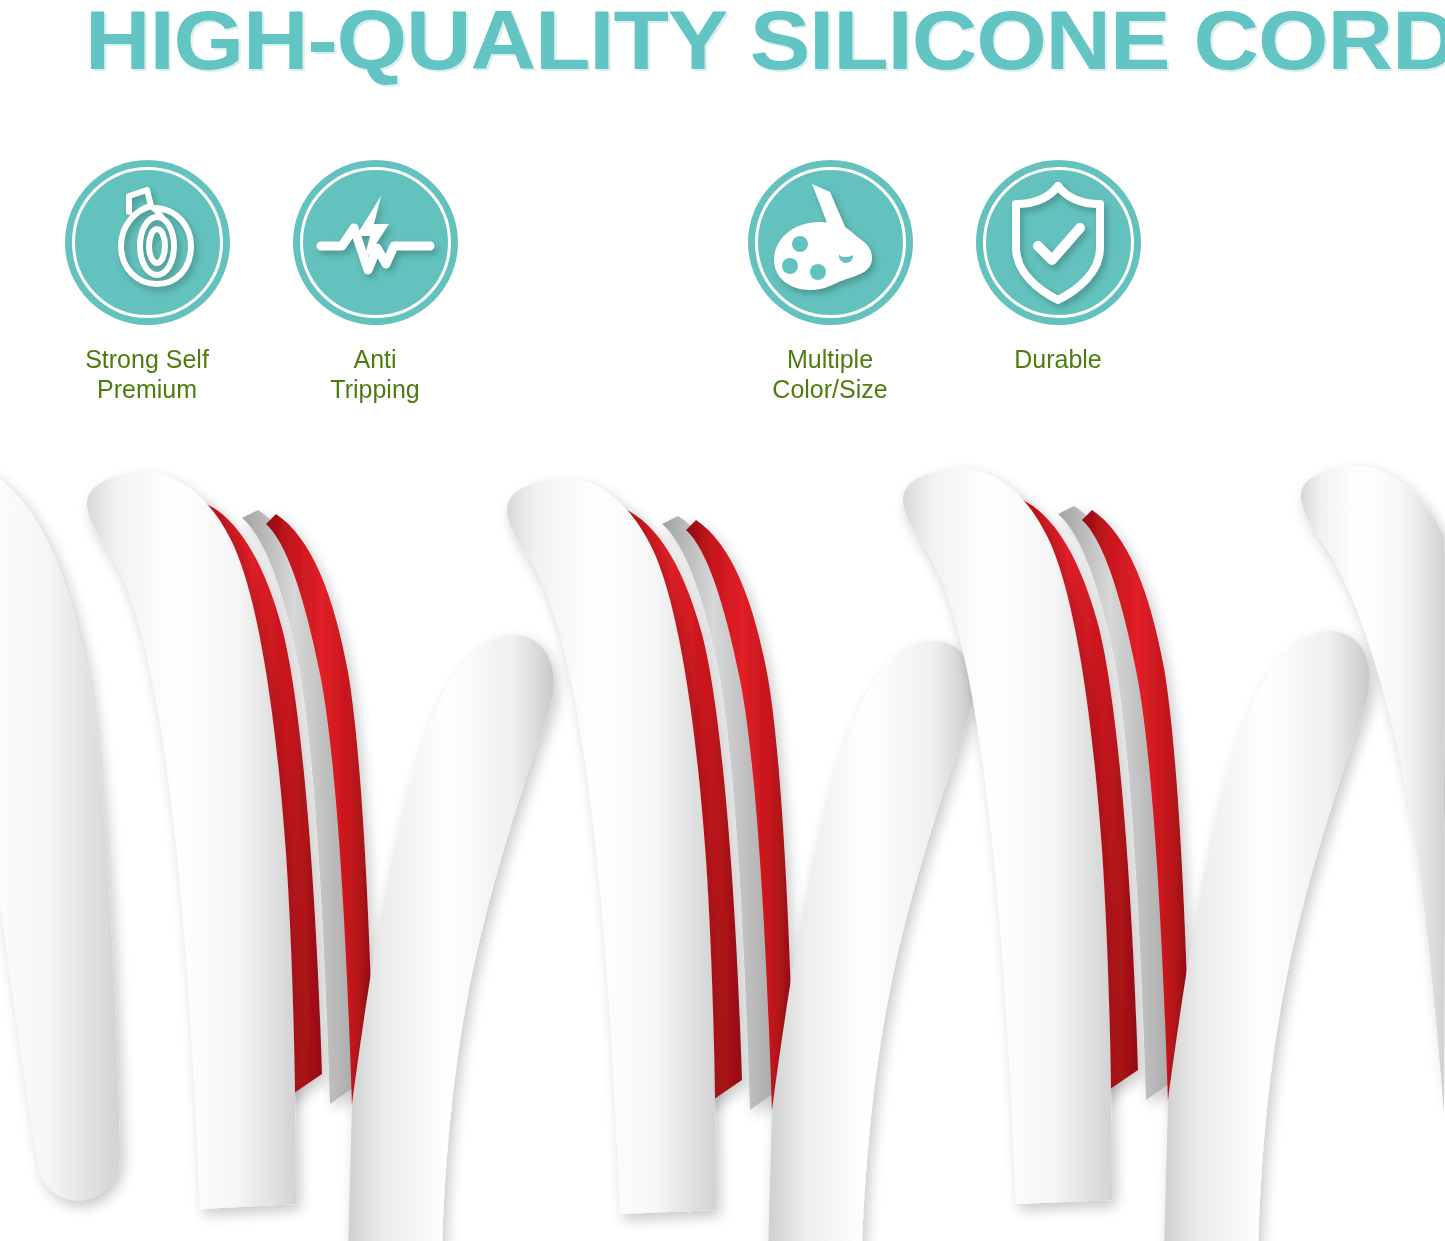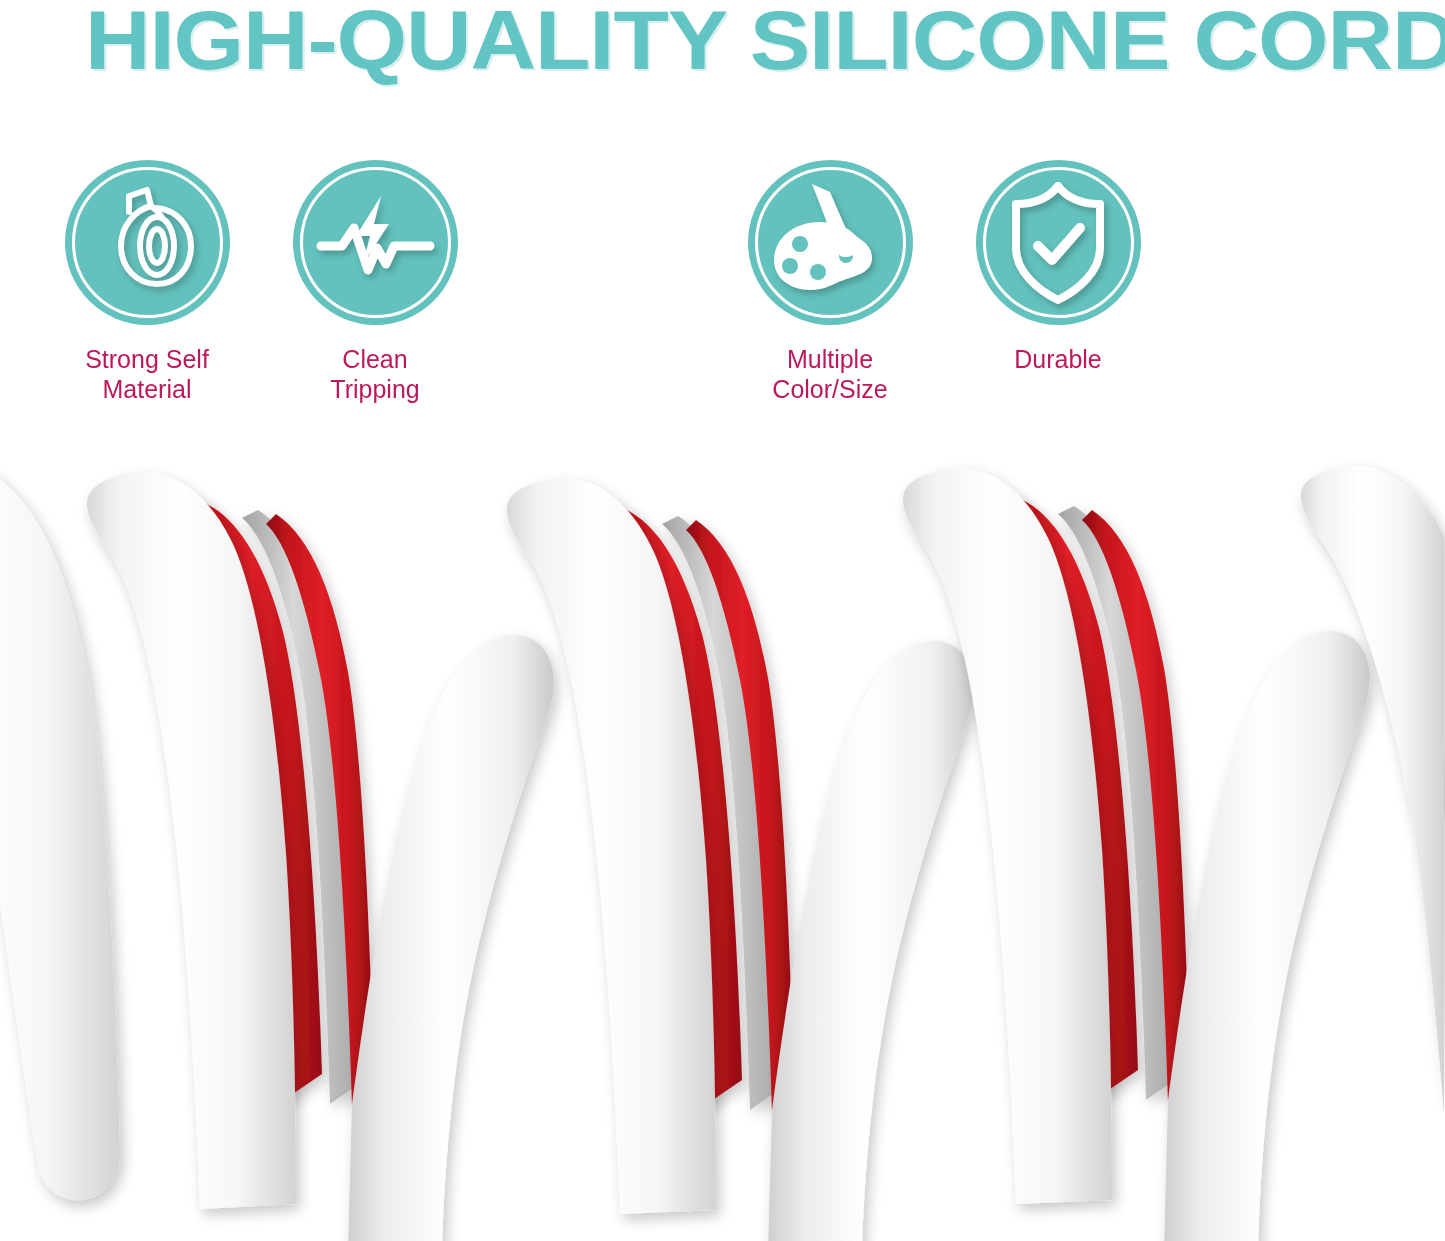--- a/index.html
+++ b/index.html
@@ -26,21 +26,21 @@
     position:relative;width:165px;height:165px;margin:0 auto;border-radius:50%;
     background:#63c2bd;box-sizing:border-box;
   }
   .badge::after{
     content:"";position:absolute;left:7px;top:7px;right:7px;bottom:7px;
     border:3px solid #ffffff;border-radius:50%;box-sizing:border-box;
   }
   .badge svg{position:absolute;left:0;top:0;width:165px;height:165px;
     filter:drop-shadow(3px 4px 3px rgba(0,0,0,.22));}
   .cap{
-    margin-top:19px;font-size:25px;line-height:30px;color:#be185d;
+    margin-top:19px;font-size:25px;line-height:30px;color:#4d7c0f;
     font-family:"Liberation Sans","DejaVu Sans",sans-serif;font-weight:400;
   }
 
   
   #product-photo{position:absolute;left:0;top:414px;width:1445px;height:827px;
     background:#ffffff;overflow:hidden;}
   #product-photo svg{display:block;width:1445px;height:827px;}
 </style>
 </head>
 <body>
@@ -57,33 +57,33 @@
         <g fill="none" stroke="#ffffff" stroke-width="6" stroke-linecap="round" stroke-linejoin="round">
           <path d="M64 52 L64 36 L82 30 L86 46 C86 46 92 50 96 56"></path>
           <path d="M86 46 C 70 50 56 66 56 86 C56 108 72 124 92 124 C112 124 126 108 126 86 C126 66 112 50 92 48"></path>
           <ellipse cx="92" cy="86" rx="17" ry="29"></ellipse>
           <ellipse cx="92" cy="86" rx="8" ry="17"></ellipse>
         </g>
       </svg>
     </div>
     <div class="cap">
       <span>Strong Self</span><br>
-      <span>Material</span>
+      <span>Premium</span>
     </div>
   </div>
 
   <div class="feature" style="left:259px;">
     <div class="badge">
       <svg viewBox="0 0 165 165">
         <path fill="#ffffff" d="M88 36 L63 76 L77 76 L70 104 L96 64 L81 64 Z"></path>
         <path fill="none" stroke="#ffffff" stroke-width="9" stroke-linecap="round" stroke-linejoin="round" d="M28 86 L49 86 L61 68 L75 110 L84 88 L93 104 L101 86 L137 86"></path>
       </svg>
     </div>
     <div class="cap">
-      <span>Clean</span><br>
+      <span>Anti</span><br>
       <span>Tripping</span>
     </div>
   </div>
 
 
   <div class="feature" style="left:714px;">
     <div class="badge">
       <svg viewBox="0 0 165 165">
         <path fill="#ffffff" d="M72 62 C44 62 26 80 26 100 C26 118 42 130 62 130 C78 130 84 124 96 120
                                  C110 115 124 112 124 98 C124 84 112 80 106 74 C98 66 88 62 72 62 Z"></path>

